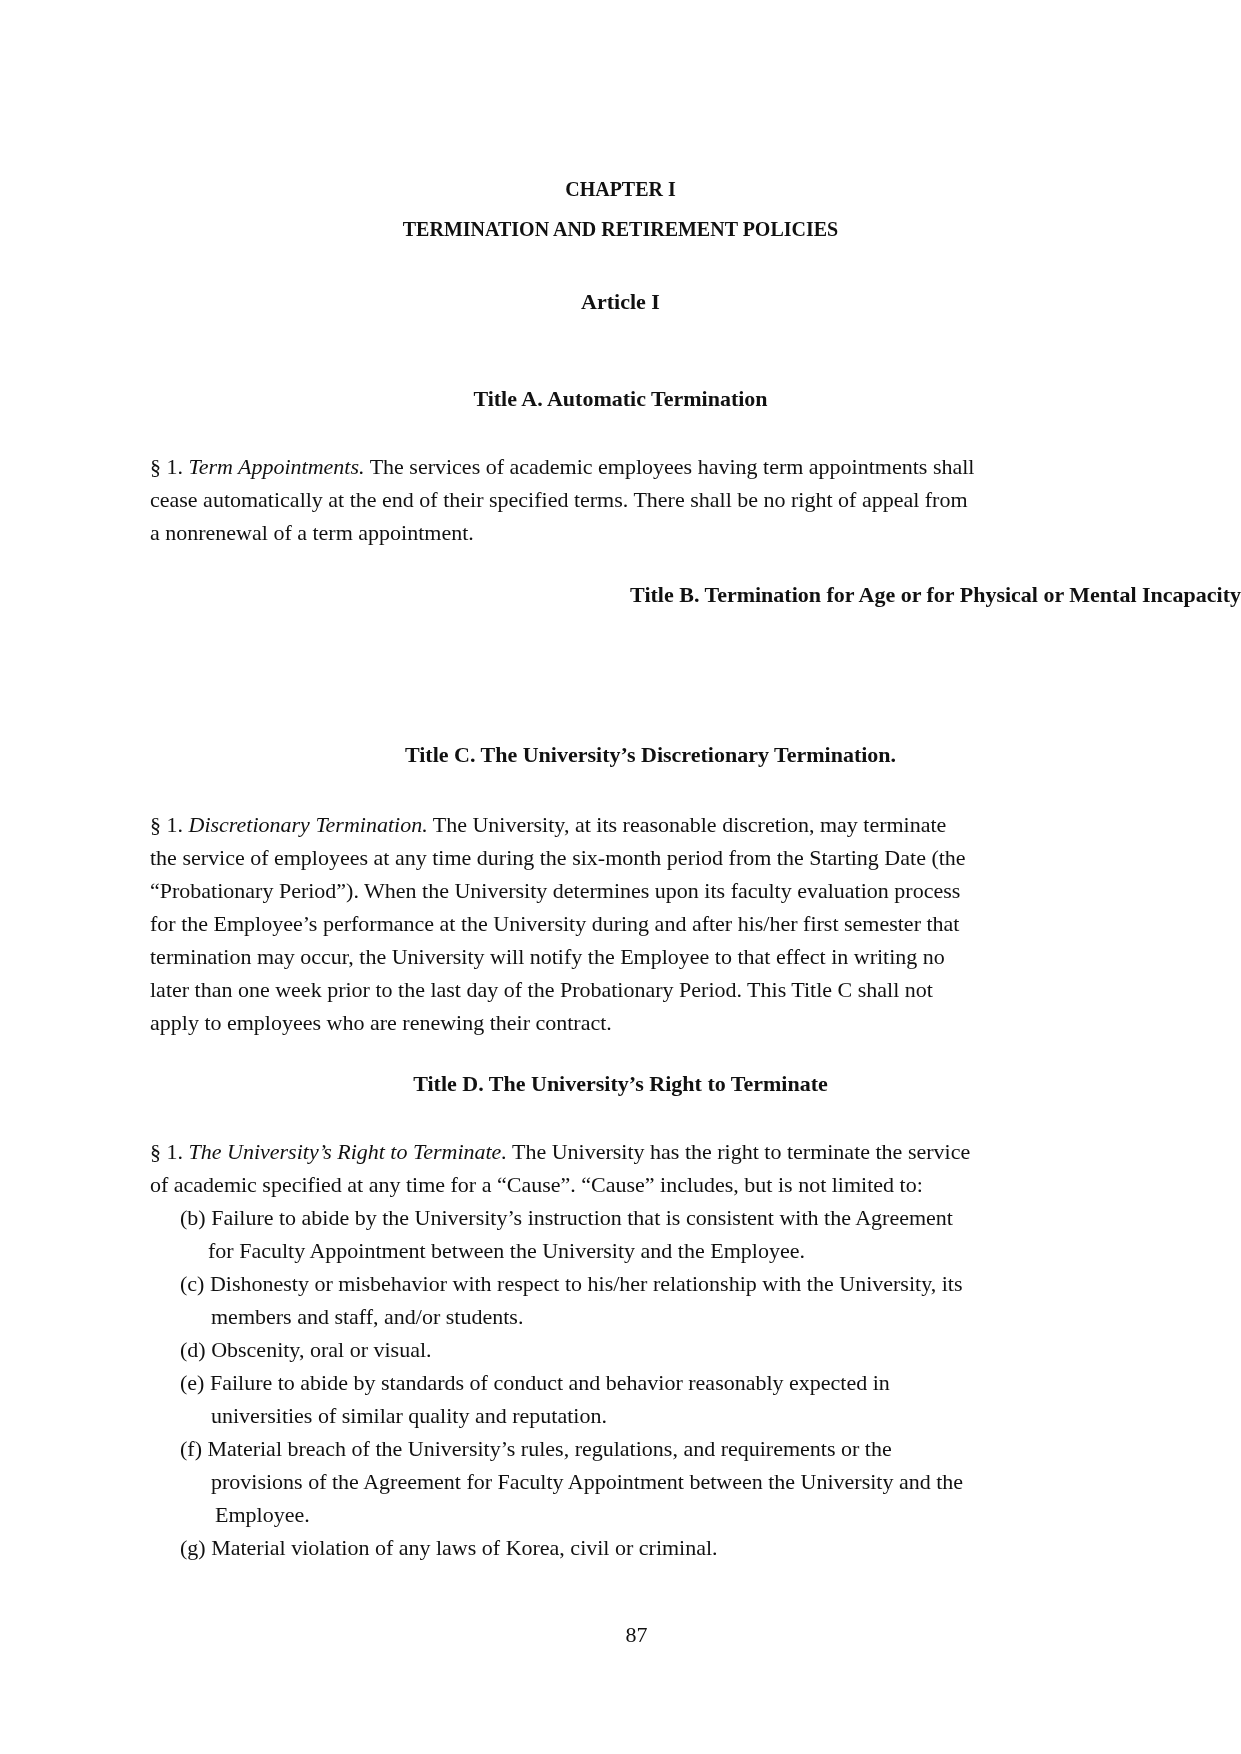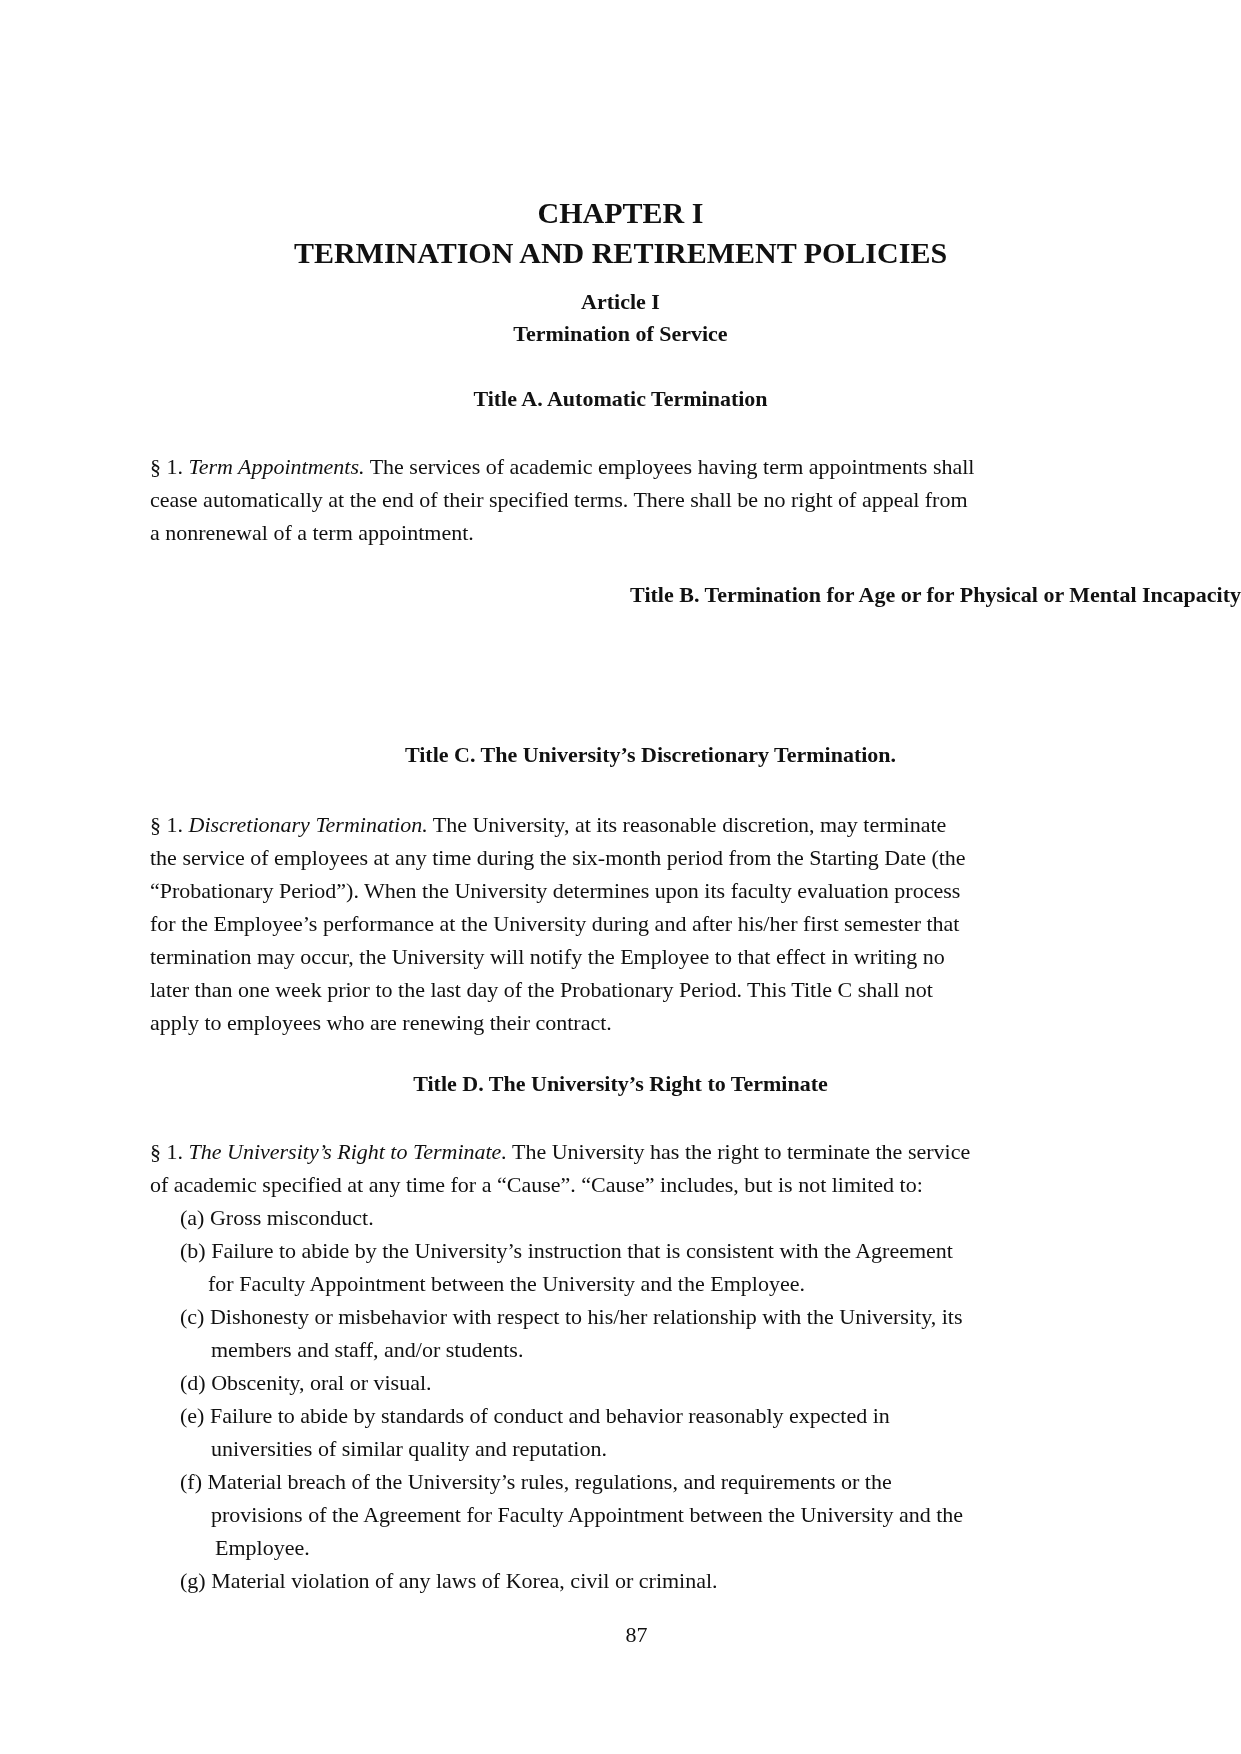--- a/index.html
+++ b/index.html
@@ -1,38 +1,37 @@
 <!DOCTYPE html>
 <html><head>
 <meta charset="utf-8">
 <style>
   html, body { margin: 0; padding: 0; background: #ffffff; }
   body { width: 1241px; height: 1754px; position: relative; overflow: hidden;
          font-family: "Liberation Serif", "DejaVu Serif", serif; color: #111; }
   .page { position: absolute; left: 0; top: 0; width: 1241px; height: 1754px; }
   .abs { position: absolute; white-space: nowrap; }
   .center { left: 0; width: 1241px; text-align: center; }
-  .h-chapter { font-size: 30px; font-weight: bold; margin-top: 18px; }
+  .h-chapter { font-size: 20px; font-weight: bold; }
   .h-article { font-size: 22px; font-weight: bold; }
   .h-title { font-size: 22px; font-weight: bold; }
   .body { font-size: 22px; left: 150px; line-height: 33px; }
   .body i { font-style: italic; }
   .item { font-size: 22px; line-height: 33px; }
   .pnum { font-size: 22px; }
 </style>
 </head>
 <body>
 
 <div class="page">
 
   <div class="abs center h-chapter" style="top:178px;">CHAPTER I</div>
   <div class="abs center h-chapter" style="top:218px;">TERMINATION AND RETIREMENT POLICIES</div>
 
   <div class="abs center h-article" style="top:289px;">Article I</div>
-  <div class="abs center h-article" style="top:321px;">Termination of Service</div>
 
   <div class="abs center h-title" style="top:386px;">Title A. Automatic Termination</div>
   <div class="abs body" style="top:450px;">
     <div><span>§ 1. </span><i>Term Appointments.</i><span> The services of academic employees having term appointments shall</span></div>
     <div>cease automatically at the end of their specified terms. There shall be no right of appeal from</div>
     <div>a nonrenewal of a term appointment.</div>
   </div>
 
   <div class="abs center h-title" style="top:582px;text-align:right;">Title B. Termination for Age or for Physical or Mental Incapacity</div>
 
@@ -47,23 +46,20 @@
     <div>apply to employees who are renewing their contract.</div>
   </div>
 
   <div class="abs center h-title" style="top:1071px;">Title D. The University’s Right to Terminate</div>
   <div class="abs body" style="top:1135px;">
     <div><span>§ 1. </span><i>The University’s Right to Terminate.</i><span> The University has the right to terminate the service</span></div>
     <div>of academic specified at any time for a “Cause”.  “Cause” includes, but is not limited to:</div>
   </div>
 
   <div class="abs item" style="top:1201px; left:180px;">
-    <div>
-      <div>(a) Gross misconduct.</div>
-    </div>
     <div>
       <div>(b) Failure to abide by the University’s instruction that is consistent with the Agreement</div>
       <div style="padding-left:28px;">for Faculty Appointment between the University and the Employee.</div>
     </div>
     <div>
       <div>(c) Dishonesty or misbehavior with respect to his/her relationship with the University, its</div>
       <div style="padding-left:31px;">members and staff, and/or students.</div>
     </div>
     <div>
       <div>(d) Obscenity, oral or visual.</div>

